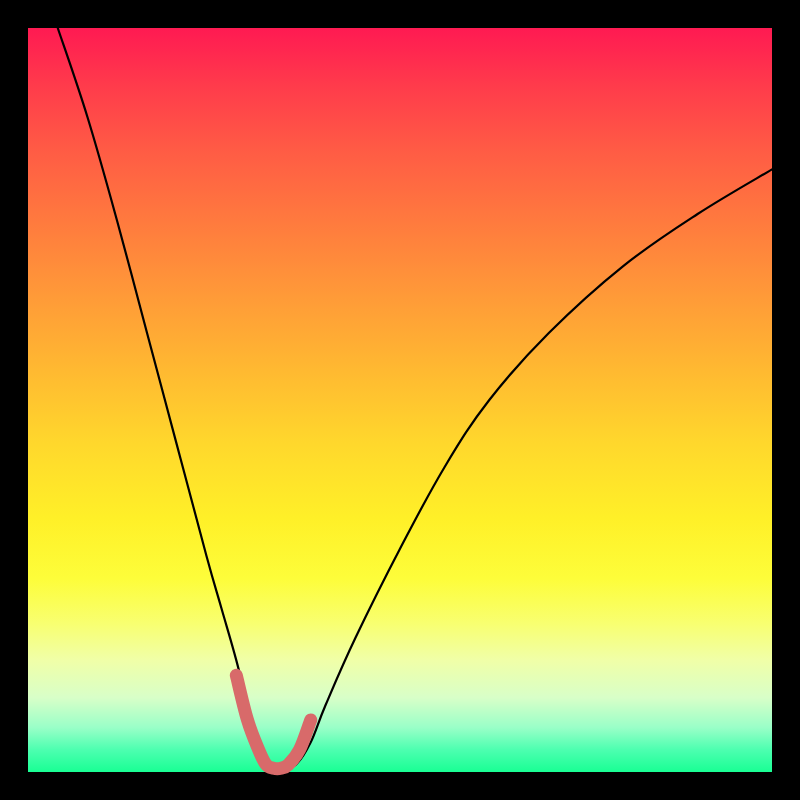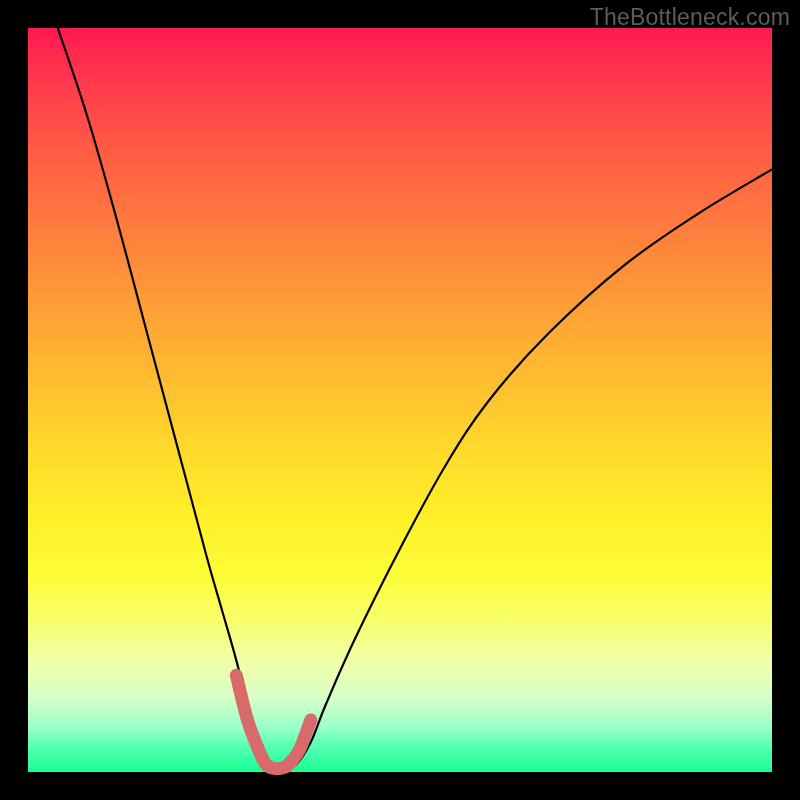--- a/index.html
+++ b/index.html
@@ -64,14 +64,13 @@
 </head>
 <body>
 
 <div class="frame">
   <div class="plot">
     <svg class="curve" viewBox="0 0 744 744" preserveAspectRatio="none">
       <path id="main-curve" fill="none" stroke="#000" stroke-width="2.2" stroke-linecap="round" d="M 29.76 0 C 35.1168 16.070399999999996, 48.806400000000004 54.46079999999996, 59.52 89.27999999999997 C 70.2336 124.09919999999998, 78.5664 154.60320000000004, 89.28 193.44000000000005 C 99.9936 232.27680000000007, 108.3264 264.86400000000003, 119.04 305.04 C 129.7536 345.216, 138.08640000000003 376.464, 148.8 416.64 C 159.5136 456.816, 170.5248 498.7776, 178.56 528.24 C 186.5952 557.7024, 188.0832 561.5712, 193.44 580.3199999999999 C 198.7968 599.0687999999999, 202.96320000000003 612.312, 208.32000000000002 632.4 C 213.67680000000001 652.4879999999999, 219.1824 675.8496, 223.2 691.92 C 227.21759999999998 707.9903999999999, 227.96159999999998 713.6447999999999, 230.64 721.68 C 233.3184 729.7152, 235.4016 733.212, 238.08 736.56 C 240.75840000000002 739.9079999999999, 242.8416 739.6103999999999, 245.52 740.28 C 248.19840000000002 740.9496, 248.94240000000002 740.9496, 252.96 740.28 C 256.9776 739.6103999999999, 262.48319999999995 741.2471999999999, 267.84 736.56 C 273.1968 731.8728, 277.3632 724.9536, 282.72 714.24 C 288.07680000000005 703.5264, 289.56480000000005 695.7887999999999, 297.6 677.04 C 305.6352 658.2912, 313.968 638.2032, 327.36 610.08 C 340.752 581.9568, 355.9296 551.6016, 372 520.8 C 388.0704 489.99839999999995, 400.56960000000004 465.744, 416.64000000000004 438.96000000000004 C 432.71040000000005 412.17600000000004, 442.5312 396.1056, 461.28 372 C 480.02879999999993 347.8944, 496.6943999999999 329.1456, 520.8 305.04 C 544.9055999999999 280.93440000000004, 568.416 259.5072, 595.2 238.07999999999998 C 621.984 216.65279999999998, 642.816 203.40959999999998, 669.6 186 C 696.384 168.59040000000002, 730.608 149.39520000000002, 744 141.36"></path>
       <path id="highlight-curve" fill="none" stroke="#d86a6a" stroke-width="13" stroke-linecap="round" stroke-linejoin="round" d="M 208.32000000000002 647.28 C 210.32880000000003 655.3152, 215.4624 678.528, 219.48 691.92 C 223.49759999999998 705.3119999999999, 227.29199999999997 713.6447999999999, 230.64 721.68 C 233.988 729.7152, 235.4016 733.212, 238.08 736.56 C 240.75840000000002 739.9079999999999, 242.8416 739.6103999999999, 245.52 740.28 C 248.19840000000002 740.9496, 250.28160000000003 740.9496, 252.96 740.28 C 255.6384 739.6103999999999, 257.05199999999996 739.9079999999999, 260.4 736.56 C 263.748 733.212, 267.5424 729.7152, 271.56 721.68 C 275.5776 713.6447999999999, 280.7112 697.2768, 282.72 691.92"></path>
     </svg>
   </div>
-  <div class="watermark">TheBottleneck.com</div>
 </div>
 
 </body></html>

